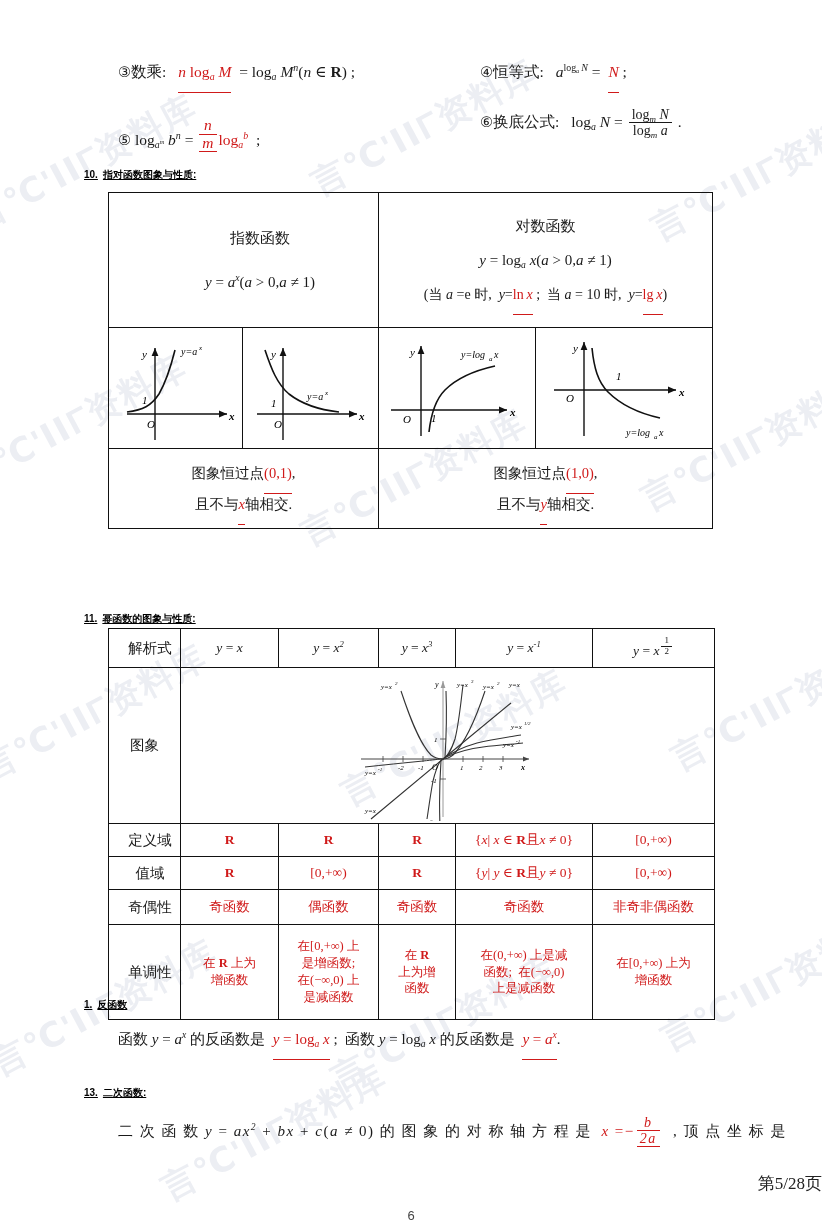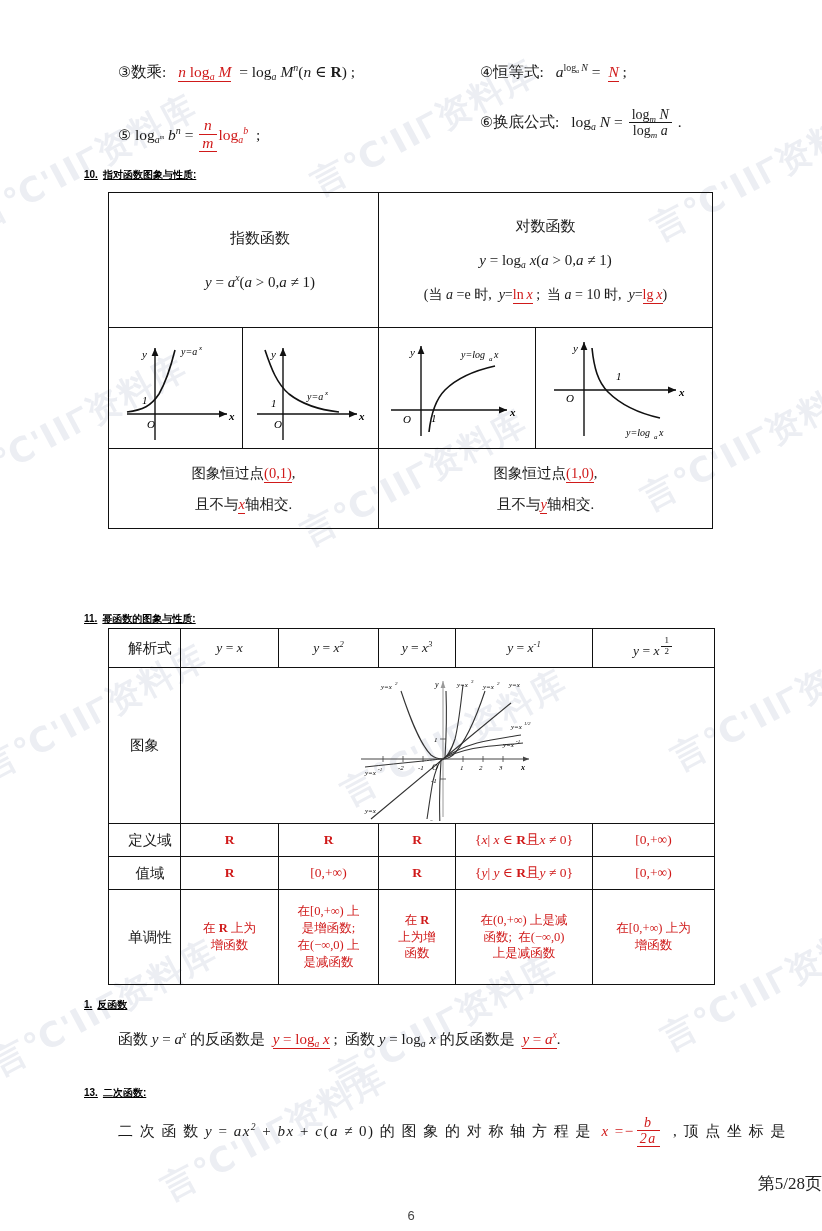--- a/index.html
+++ b/index.html
@@ -26,21 +26,21 @@
   }
 
   .content{position:relative;z-index:10;}
 
   
   .m{font-family:"Liberation Serif","DejaVu Serif",serif;font-style:italic;}
   .op{font-style:normal;}
   sup{font-size:0.64em;vertical-align:super;line-height:0;}
   sub{font-size:0.64em;vertical-align:-0.28em;line-height:0;}
   .red{color:#d01a1a;}
-  .ul-red{border-bottom:1.6px solid #d01a1a;padding-bottom:1px;}
+  .ul-red{border-bottom:1.6px solid #d01a1a;padding-bottom:12px;}
   .bold-R{font-weight:700;font-style:normal;}
 
   .frac{display:inline-block;vertical-align:middle;text-align:center;line-height:1.08;
         margin:0 2px;position:relative;top:-1px;}
   .frac .num{display:block;padding:0 3px;border-bottom:1px solid currentColor;}
   .frac .den{display:block;padding:0 3px;}
 
   
   .formula-row{position:absolute;font-size:15.5px;}
 
@@ -336,20 +336,28 @@
 
       <tr>
         <td class="lbl" style="height:28px;">值域</td>
         <td class="mono-red"><span class="bold-R">R</span></td>
         <td class="mono-red">[0,+∞)</td>
         <td class="mono-red"><span class="bold-R">R</span></td>
         <td class="mono-red">{<span class="m">y</span>|&nbsp;<span class="m">y</span> ∈ <span class="bold-R">R</span>且<span class="m">y</span> ≠ 0}</td>
         <td class="mono-red">[0,+∞)</td>
       </tr>
 
+      <tr>
+        <td class="lbl" style="height:30px;">奇偶性</td>
+        <td class="mono-red">奇函数</td>
+        <td class="mono-red">偶函数</td>
+        <td class="mono-red">奇函数</td>
+        <td class="mono-red">奇函数</td>
+        <td class="mono-red">非奇非偶函数</td>
+      </tr>
 
       <tr>
         <td class="lbl" style="height:90px;">单调性</td>
         <td class="mono-red small">在 <span class="bold-R">R</span> 上为<br>增函数</td>
         <td class="mono-red small">在[0,+∞) 上<br>是增函数;<br>在(−∞,0) 上<br>是减函数</td>
         <td class="mono-red small">在 <span class="bold-R">R</span><br>上为增<br>函数</td>
         <td class="mono-red small">在(0,+∞) 上是减<br>函数;&nbsp; 在(−∞,0)<br>上是减函数</td>
         <td class="mono-red small">在[0,+∞) 上为<br>增函数</td>
       </tr>
     </tbody>

